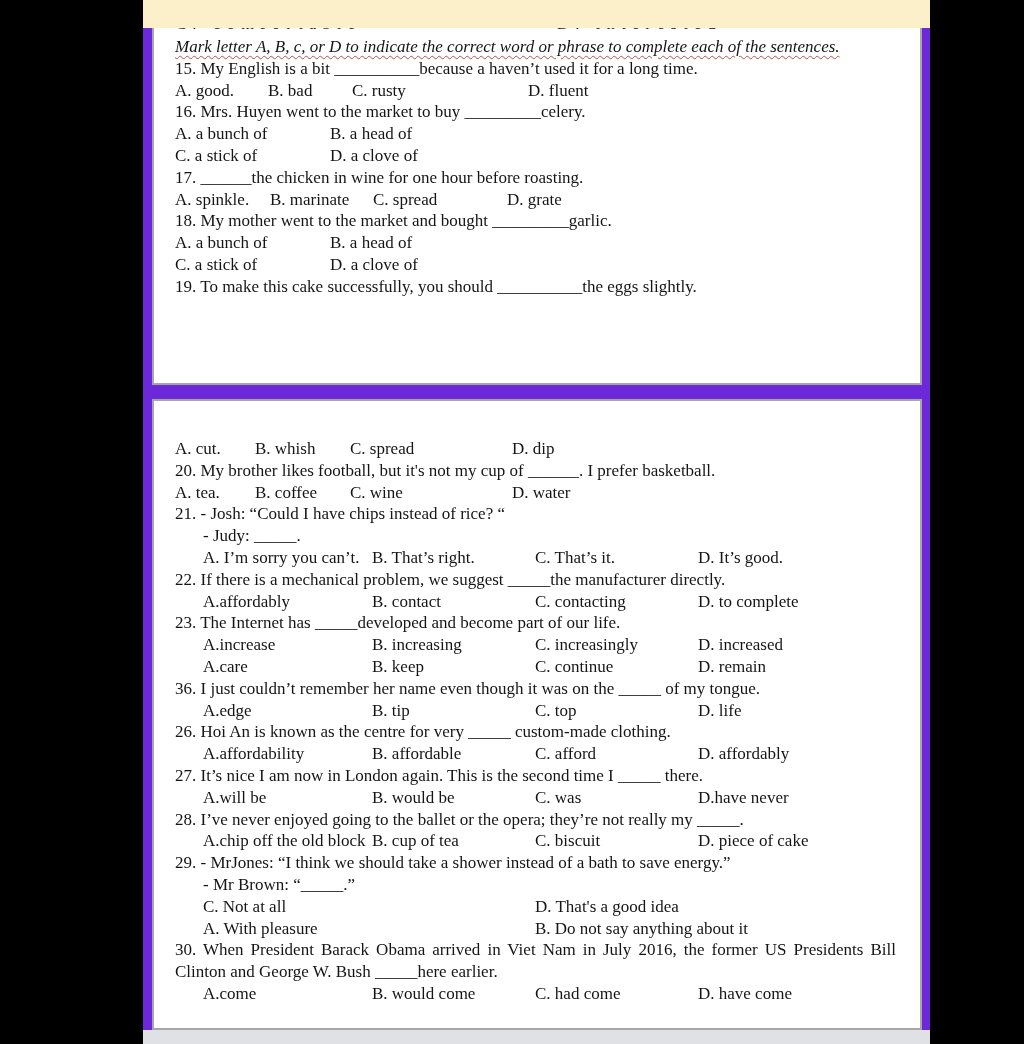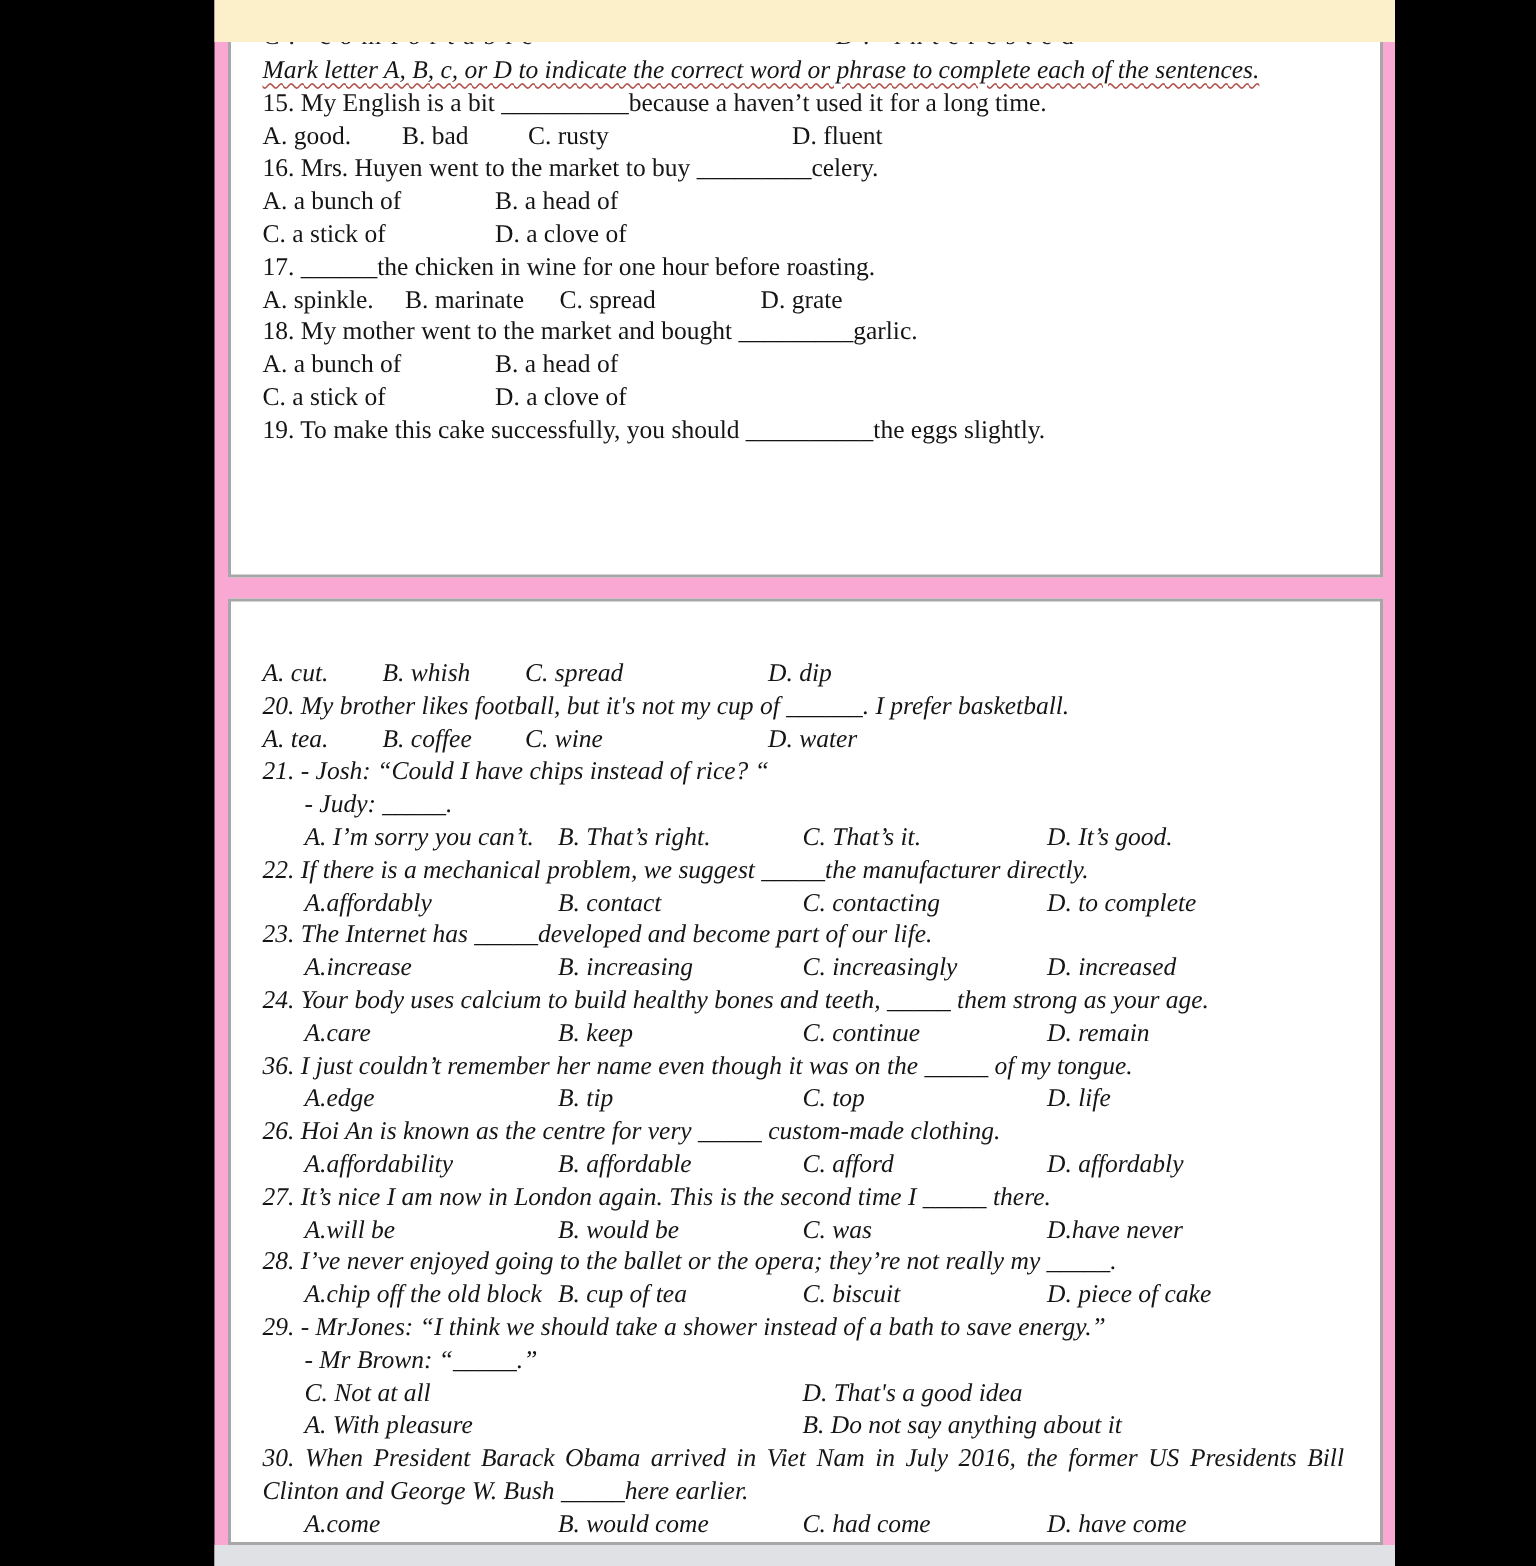--- a/index.html
+++ b/index.html
@@ -7,34 +7,34 @@
     width:1024px;height:1044px;position:relative;overflow:hidden;
     background:#000;
     font-family:"Liberation Serif","DejaVu Serif",serif;
   }
   .side-margin{position:absolute;top:0;height:1044px;background:#000;}
   .side-left{left:0;width:143px;}
   .side-right{left:930px;width:94px;}
 
   .content-col{
     position:absolute;left:143px;top:0;width:787px;height:1044px;
-    background:#f9a8d4;
+    background:#6d28d9;
   }
 
   .top-highlight-bar{
     position:absolute;left:143px;top:0;width:787px;height:28px;
     background:#fbf0c9;z-index:5;
   }
 
   .page{
     position:absolute;left:9px;width:770px;box-sizing:border-box;
     background:#ffffff;border:2px solid #a7a7a7;
   }
   .page-1{top:2px;height:383px;padding:10px 24px 0 21px;}
-  .page-2{top:399px;height:631px;padding:37px 24px 0 21px;font-style:italic;}
+  .page-2{top:399px;height:631px;padding:37px 24px 0 21px;}
 
   .bottom-gray-bar{
     position:absolute;left:0;top:1030px;width:787px;height:14px;
     background:#dfe1e4;
   }
 
   .frag-row{position:relative;height:22px;}
   .frag{
     position:absolute;top:0;font-size:17px;color:#222;
     letter-spacing:6px;white-space:nowrap;
@@ -150,21 +150,20 @@
           <span class="cell">C. contacting</span>
           <span class="cell">D. to complete</span>
         </div>
         <div class="row q">23. The Internet has _____developed and become part of our life.</div>
         <div class="row opts opts p2b">
           <span class="cell">A.increase</span>
           <span class="cell">B. increasing</span>
           <span class="cell">C. increasingly</span>
           <span class="cell">D. increased</span>
         </div>
-        <div class="row q">24. Your body uses calcium to build healthy bones and teeth, _____ them strong as your age.</div>
         <div class="row opts opts p2b">
           <span class="cell">A.care</span>
           <span class="cell">B. keep</span>
           <span class="cell">C. continue</span>
           <span class="cell">D. remain</span>
         </div>
         <div class="row q">36. I just couldn’t remember her name even though it was on the _____ of my tongue.</div>
         <div class="row opts opts p2b">
           <span class="cell">A.edge</span>
           <span class="cell">B. tip</span>

